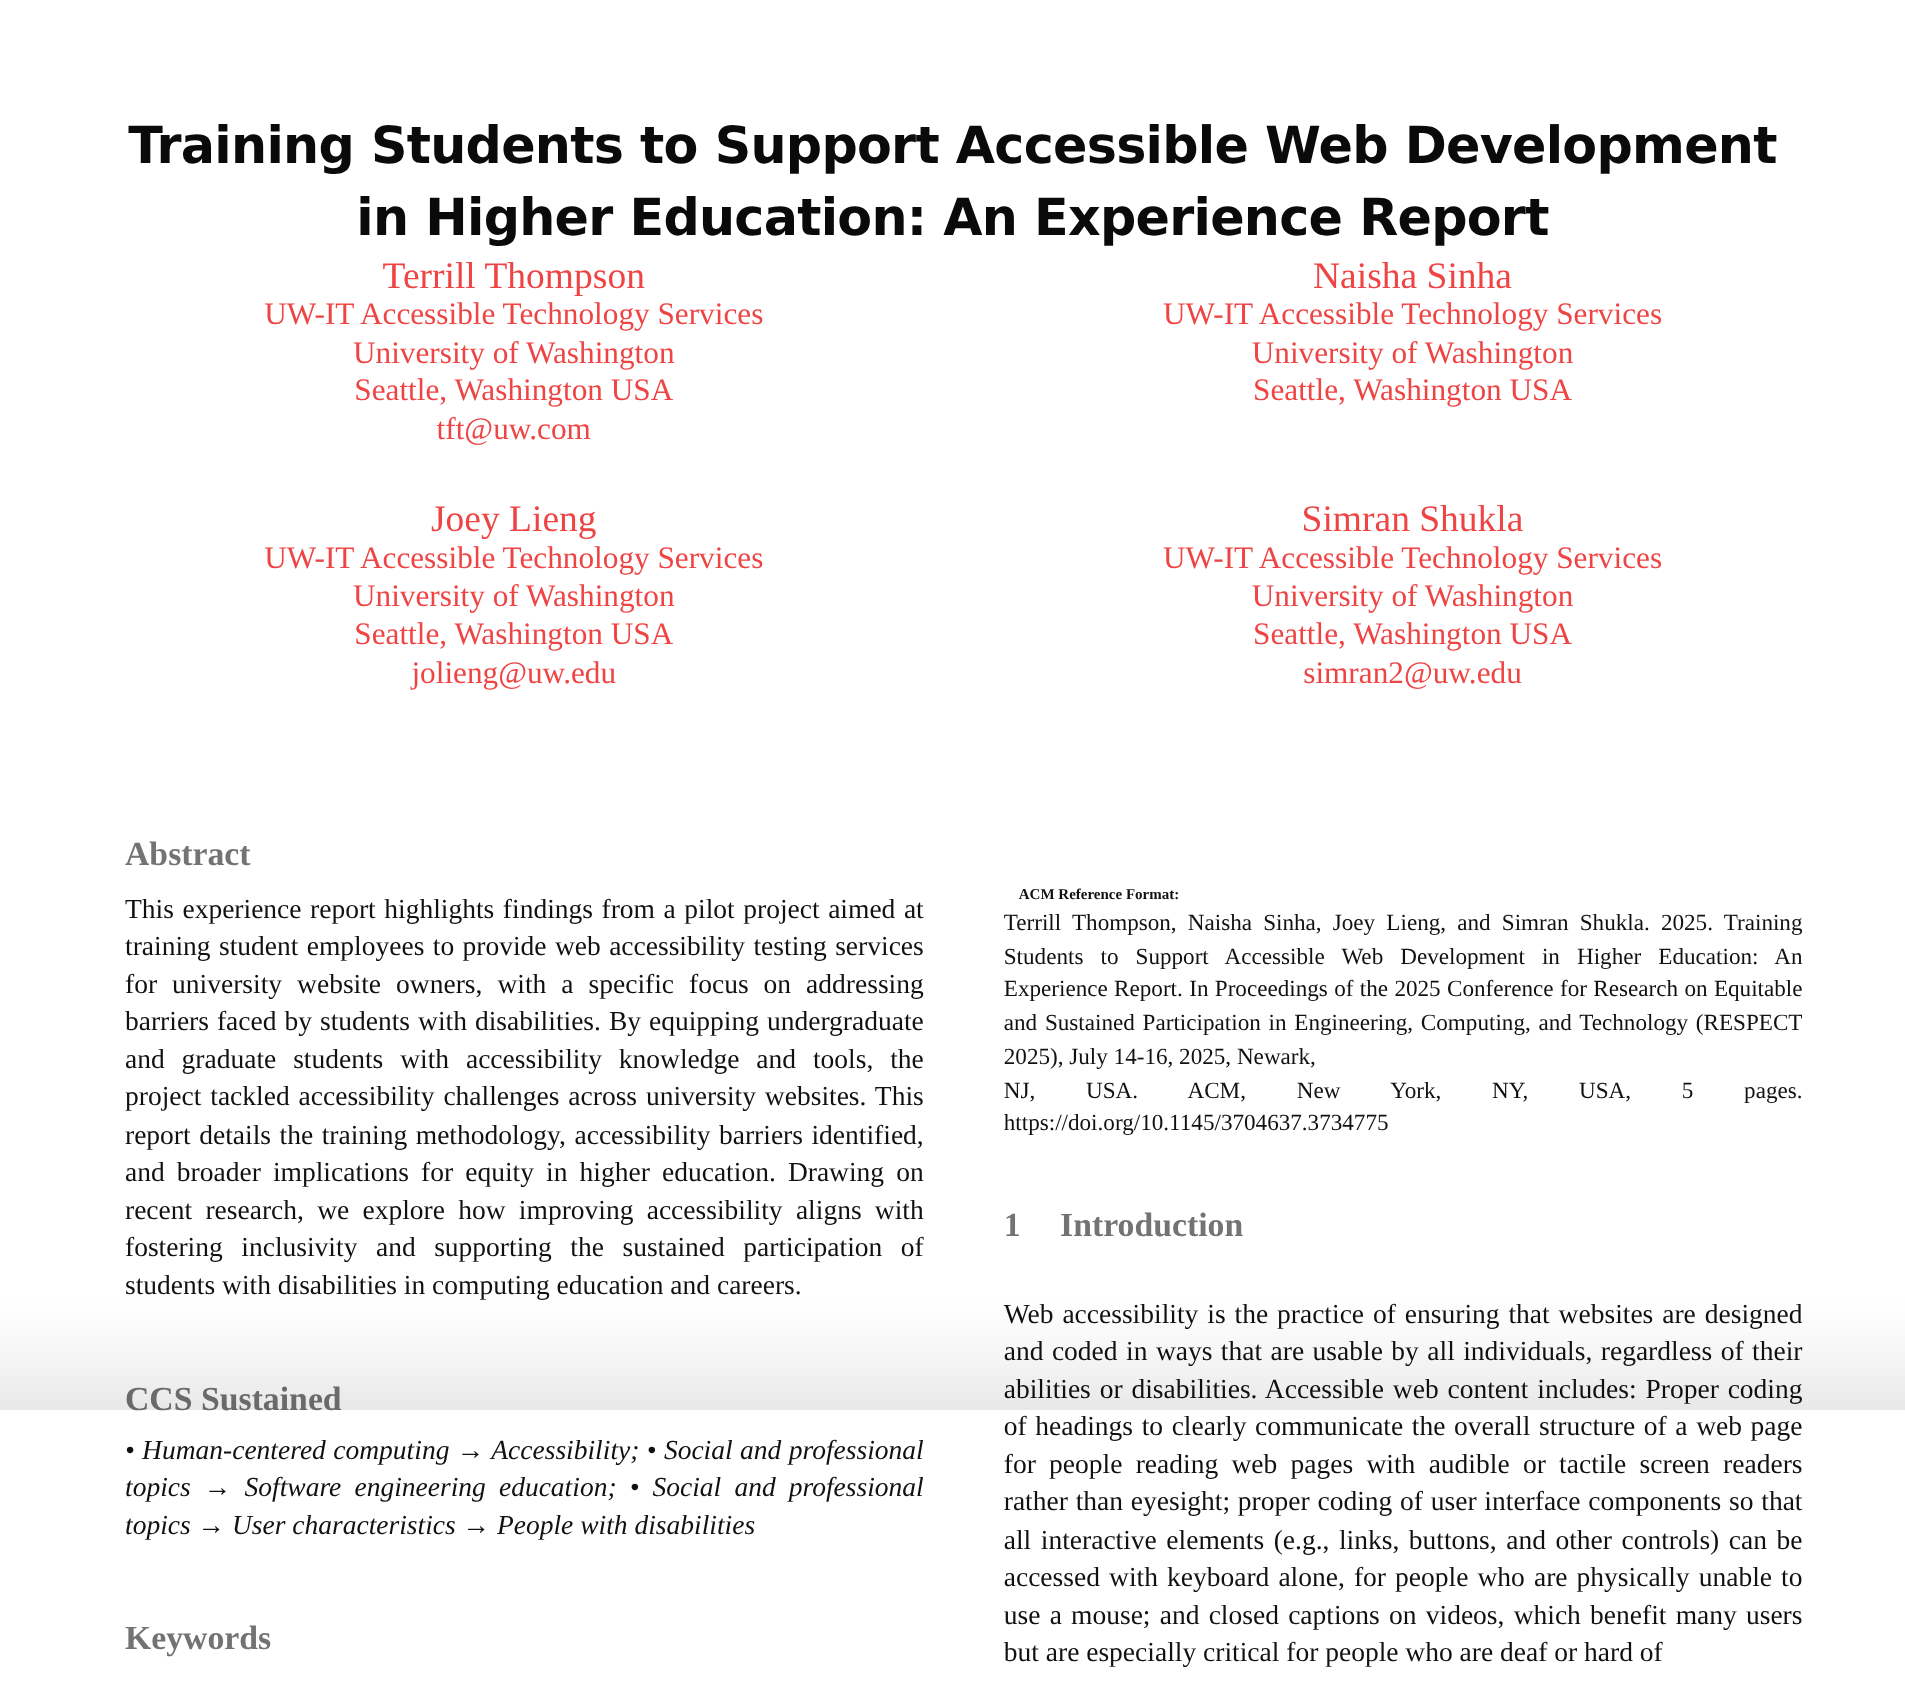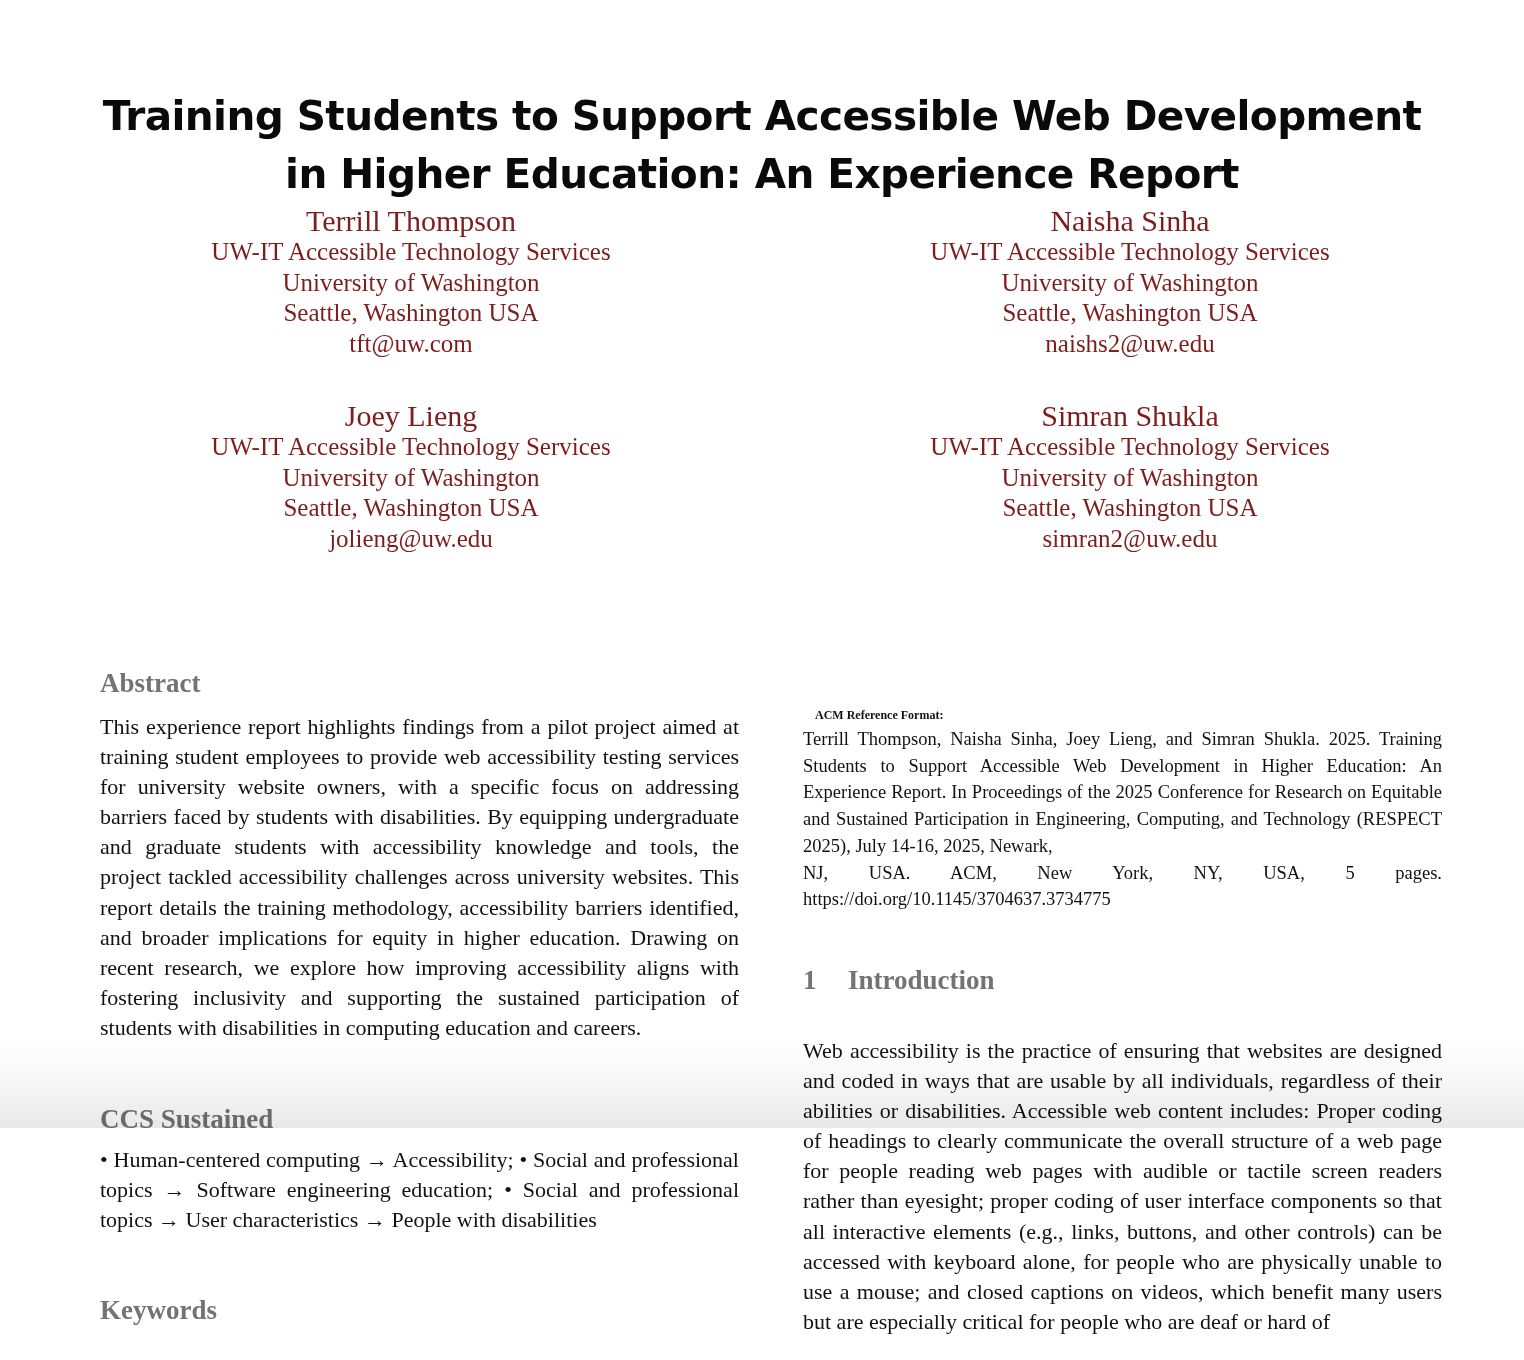--- a/index.html
+++ b/index.html
@@ -34,21 +34,21 @@
       letter-spacing: -0.6px;
       color: #0a0a0a;
       transform: scaleX(0.99);
     }
     .author {
       position: absolute;
       width: 560px;
       text-align: center;
       font-size: 25px;
       line-height: 30.5px;
-      color: #7f1d1d;
+      color: #ef4444;
     }
     .author .name {
       font-size: 30px;
       line-height: 36px;
       margin-bottom: -2px;
     }
     .a1 { left: 131px; top: 203px; }
     .a2 { left: 850px; top: 203px; }
     .a3 { left: 131px; top: 398px; text-align: center; }
     .a4 { left: 850px; top: 398px; }
@@ -70,21 +70,21 @@
     p.body {
       margin: 0;
       font-size: 22px;
       line-height: 30.1px;
       text-align: justify;
       color: #111;
     }
     .abstract-title { position: absolute; left: 0; top: 0; }
     .abstract-body { position: absolute; left: 0; top: 47px; width: 639px; }
     .ccs-title { position: absolute; left: 0; top: 436px; }
-    .ccs-body { position: absolute; left: 0; top: 480px; width: 639px; }
+    .ccs-body { position: absolute; left: 0; top: 480px; width: 639px; font-style: italic; }
     .kw-title { position: absolute; left: 0; top: 627px; }
 
     .acm-title {
       position: absolute; left: 0; top: 0;
       font-weight: bold;
       font-size: 12px;
       line-height: 26px;
       margin: 12px;
     }
     .acm-body {
@@ -131,21 +131,20 @@
     <div>University of Washington</div>
     <div>Seattle, Washington USA</div>
     <div>tft@uw.com</div>
   </div>
 
   <div class="author a2">
     <div class="name">Naisha Sinha</div>
     <div>UW-IT Accessible Technology Services</div>
     <div>University of Washington</div>
     <div>Seattle, Washington USA</div>
-    <div>naishs2@uw.edu</div>
   </div>
 
   <div class="author a3">
     <div class="name">Joey Lieng</div>
     <div>UW-IT Accessible Technology Services</div>
     <div>University of Washington</div>
     <div>Seattle, Washington USA</div>
     <div>jolieng@uw.edu</div>
   </div>
 

